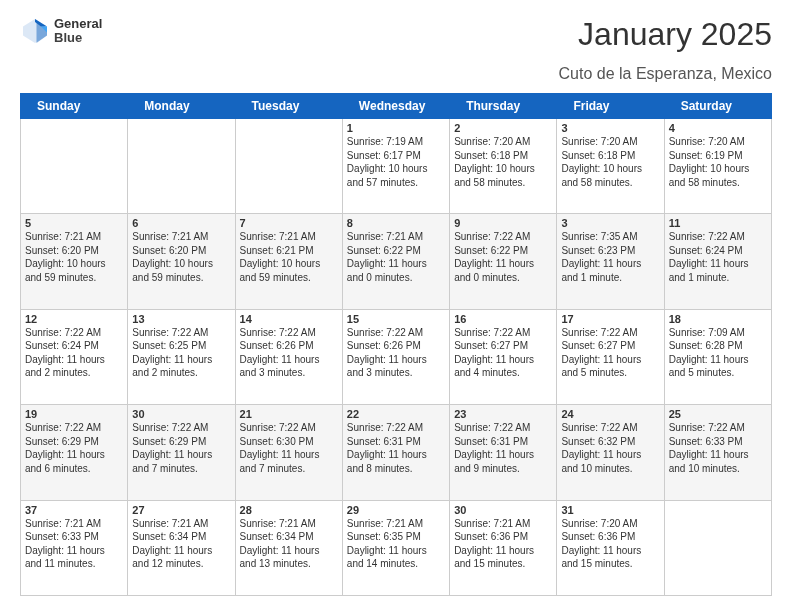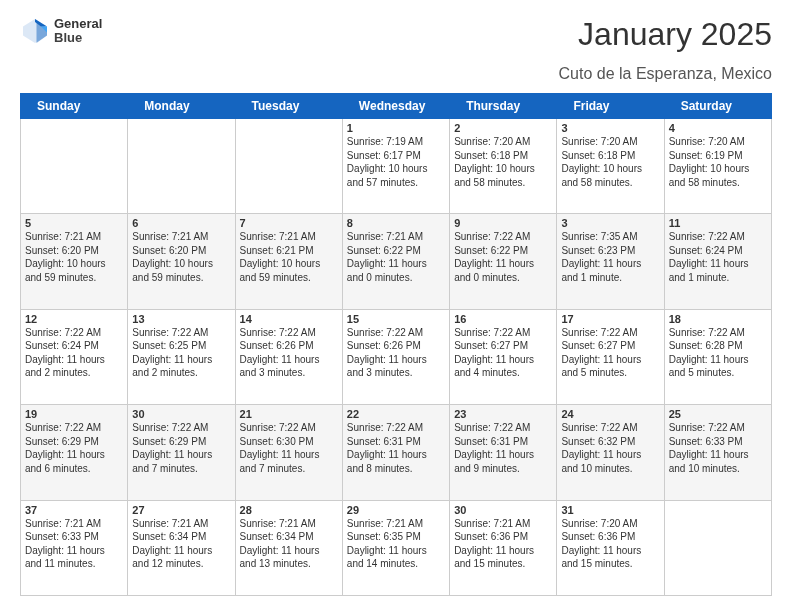--- a/index.html
+++ b/index.html
@@ -237,21 +237,21 @@
 Daylight: 11 hours and 4 minutes.</div>
           </td>
           <td>
             <span class="day-num">17</span>
             <div class="day-info">Sunrise: 7:22 AM
 Sunset: 6:27 PM
 Daylight: 11 hours and 5 minutes.</div>
           </td>
           <td>
             <span class="day-num">18</span>
-            <div class="day-info">Sunrise: 7:22 AM
+            <div class="day-info">Sunrise: 7:09 AM
 Sunset: 6:28 PM
 Daylight: 11 hours and 5 minutes.</div>
           </td>
         </tr>
         <tr>
           <td>
             <span class="day-num">19</span>
             <div class="day-info">Sunrise: 7:22 AM
 Sunset: 6:29 PM
 Daylight: 11 hours and 6 minutes.</div>

